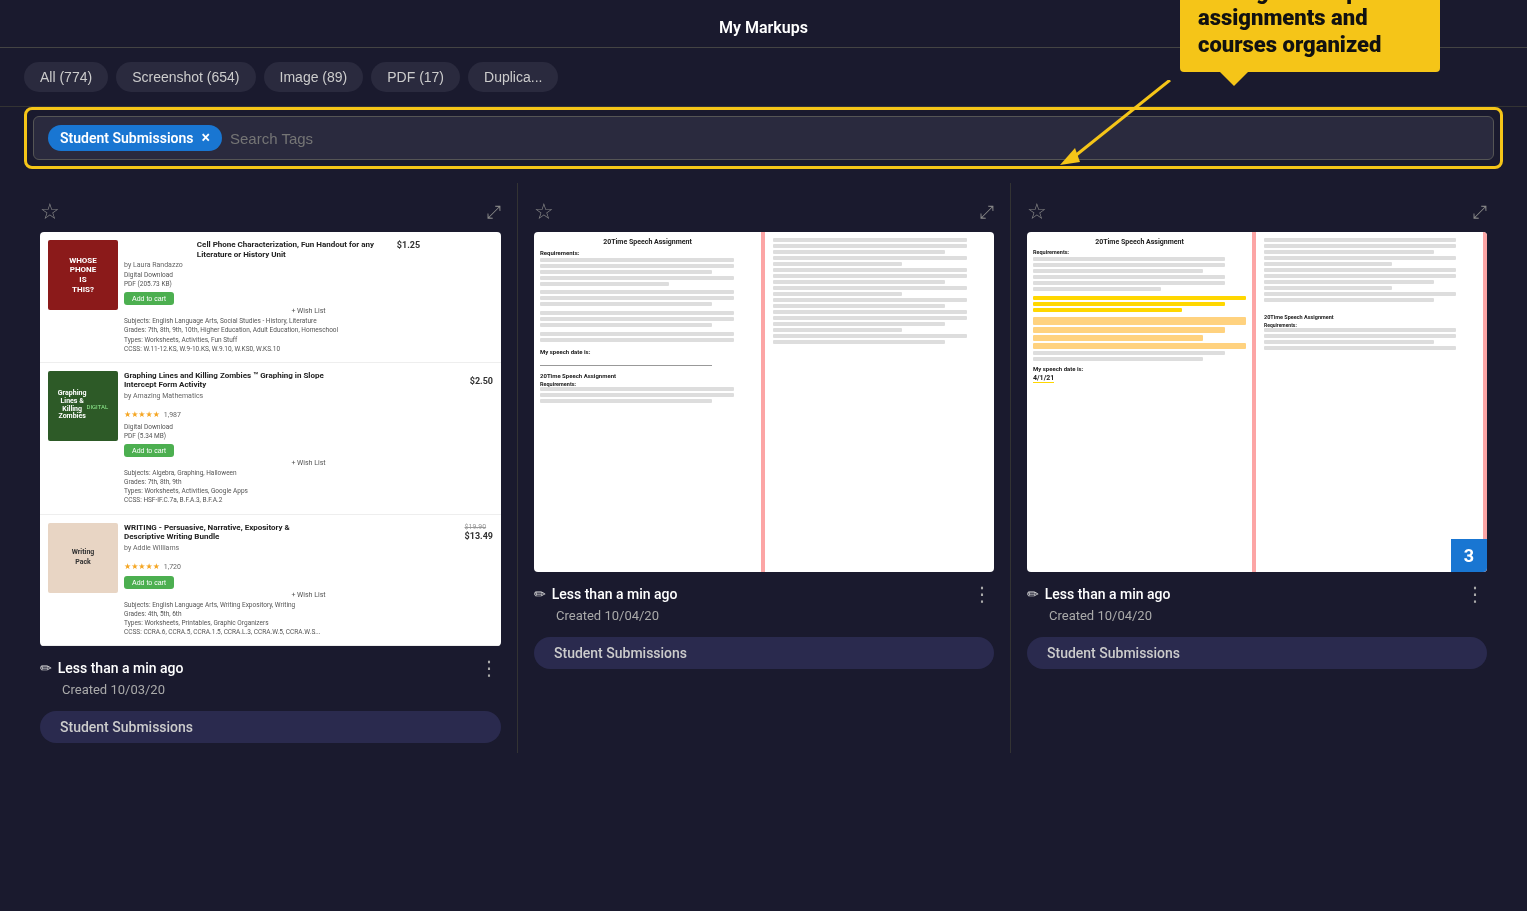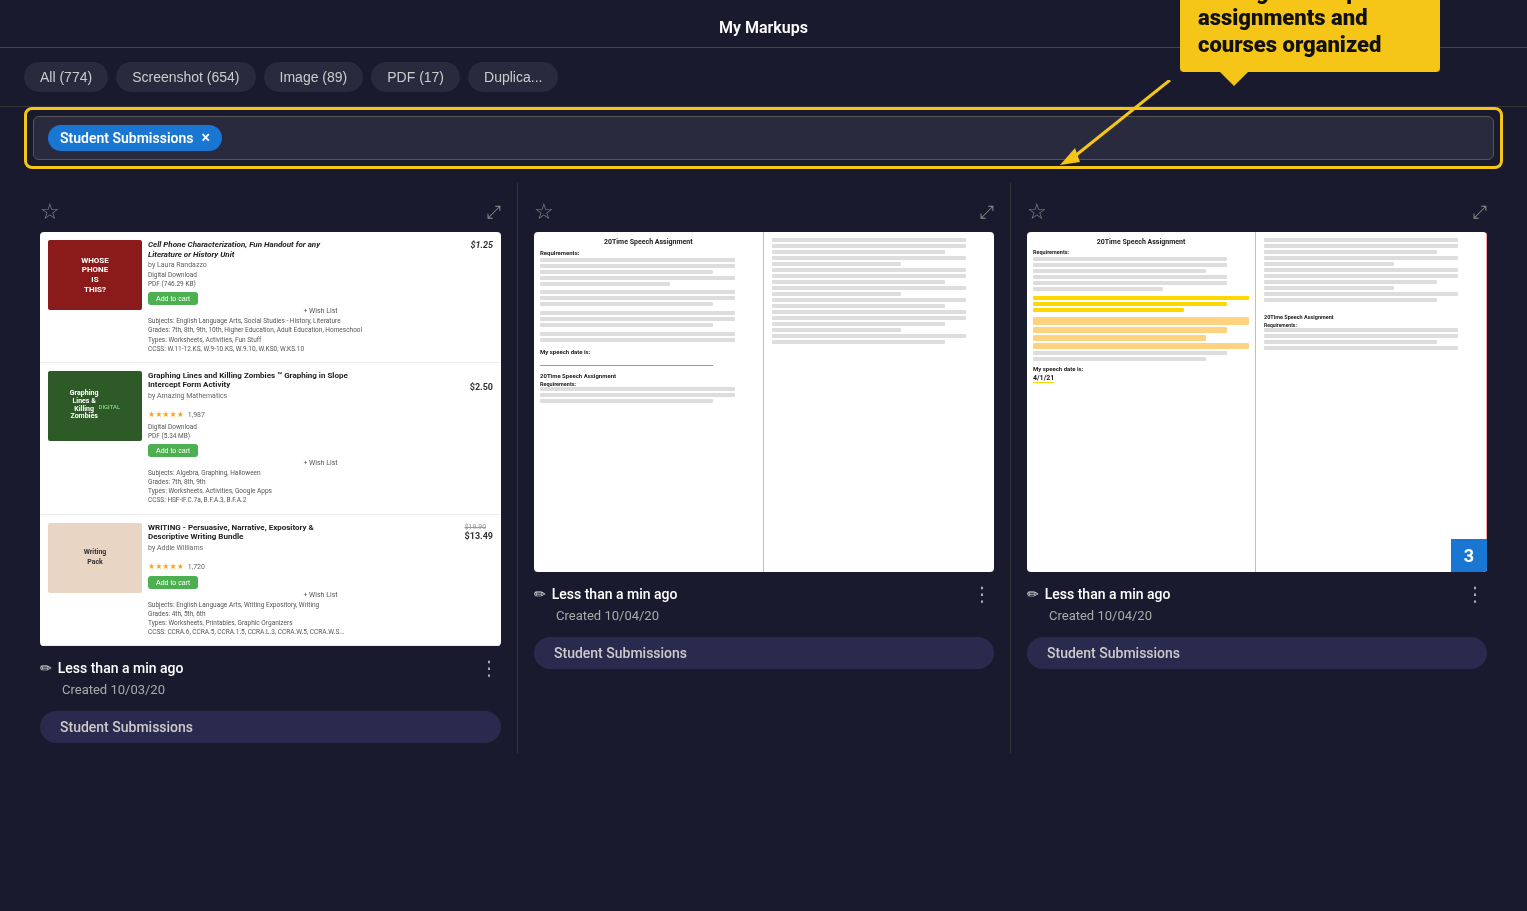--- a/index.html
+++ b/index.html
@@ -142,21 +142,21 @@
       position: relative;
       overflow: hidden;
       font-size: 6px;
       color: #222;
       display: flex;
       gap: 2px;
     }
     .doc-page {
       flex: 1;
       padding: 6px;
-      border-right: 1px solid #fca5a5;
+      border-right: 4px solid #fca5a5;
       position: relative;
     }
     .doc-page:last-child { border-right: none; }
     .doc-title-text {
       font-size: 7px;
       font-weight: bold;
       margin-bottom: 3px;
       text-align: center;
     }
     .doc-line {
@@ -201,21 +201,21 @@
       overflow-y: auto;
       color: #222;
     }
     .tpt-item {
       display: flex;
       gap: 6px;
       padding: 8px;
       border-bottom: 1px solid #eee;
     }
     .tpt-thumb {
-      width: 94px;
+      width: 70px;
       height: 70px;
       background: #ccc;
       border-radius: 2px;
       flex-shrink: 0;
       display: flex;
       align-items: center;
       justify-content: center;
       font-size: 8px;
       color: #666;
       overflow: hidden;
@@ -297,20 +297,21 @@
   <button class="tab-btn">PDF (17)</button>
   <button class="tab-btn">Duplica...</button>
 </div>
 
 <div class="search-highlight-box" style="position:relative;">
   <div class="search-row-inner">
     <div class="tag-chip">
       <span>Student Submissions</span>
       <span class="tag-chip-close">×</span>
     </div>
+    <input class="search-input" type="text" placeholder="Search Tags" style="">
   </div>
 
   <div class="callout" style="position:absolute; top:-145px; right:60px;">
     <span>Set tags to keep assignments and courses organized</span>
   </div>
 
   <svg style="position:absolute; top:-30px; right:310px; width:140px; height:90px;" viewBox="0 0 140 90">
     <line x1="120" y1="0" x2="20" y2="80" stroke="#f5c518" stroke-width="3"></line>
     <polygon points="10,85 25,68 30,82" fill="#f5c518"></polygon>
   </svg>
@@ -324,44 +325,44 @@
       <span class="card-external">⤢</span>
     </div>
 
     <div class="tpt-card">
 
       <div class="tpt-item">
         <div class="tpt-thumb" style="background:#8B1A1A; color:#fff; font-size:7px; text-align:center; padding:4px; line-height:1.2;">
           <div style="font-size:8px; font-weight:bold;">WHOSE<br>PHONE<br>IS<br>THIS?</div>
         </div>
         <div class="tpt-details">
-          <div style="display:flex; justify-content:space-between; align-items:flex-start;font-style:italic;">
+          <div style="display:flex; justify-content:center; align-items:flex-start;">
             <div class="tpt-item-title" style="max-width:200px;">Cell Phone Characterization, Fun Handout for any Literature or History Unit</div>
             <span class="tpt-price">$1.25</span>
           </div>
           <div class="tpt-item-author">by <span>Laura Randazzo</span></div>
-          <div class="tpt-meta"><span>Digital Download</span><br><span>PDF (746.29 KB)</span></div>
+          <div class="tpt-meta"><span>Digital Download</span><br><span>PDF (205.73 KB)</span></div>
           <button class="tpt-btn">Add to cart</button>
           <div class="tpt-wish">+ Wish List</div>
           <div class="tpt-meta">
             Subjects: <span>English Language Arts, Social Studies - History, Literature</span><br>
             Grades: <span>7th, 8th, 9th, 10th, Higher Education, Adult Education, Homeschool</span><br>
             Types: <span>Worksheets, Activities, Fun Stuff</span><br>
             CCSS: <span>W.11-12.KS, W.9-10.KS, W.9.10, W.KS0, W.KS.10</span>
           </div>
         </div>
       </div>
 
       <div class="tpt-item">
         <div class="tpt-thumb" style="background:#2d5a27; color:#fff; font-size:7px; text-align:center; padding:16px; line-height:1.3;">
           <div style="font-size:7px; font-weight:bold; line-height:1.1;">Graphing<br>Lines &amp;<br>Killing<br>Zombies</div>
           <div style="font-size:6px; margin-top:2px; color:#90EE90;">DIGITAL</div>
         </div>
         <div class="tpt-details">
-          <div style="display:flex; justify-content:space-between; align-items:flex-end;">
+          <div style="display:flex; justify-content:space-between; align-items:center;">
             <div class="tpt-item-title" style="max-width:200px;">Graphing Lines and Killing Zombies ™ Graphing in Slope Intercept Form Activity</div>
             <span class="tpt-price">$2.50</span>
           </div>
           <div class="tpt-item-author">by <span>Amazing Mathematics</span></div>
           <div><span class="tpt-stars">★★★★★</span> <span style="font-size:7px; color:#666;">1,987</span></div>
           <div class="tpt-meta"><span>Digital Download</span><br><span>PDF (5.34 MB)</span></div>
           <button class="tpt-btn">Add to cart</button>
           <div class="tpt-wish">+ Wish List</div>
           <div class="tpt-meta">
             Subjects: <span>Algebra, Graphing, Halloween</span><br>

